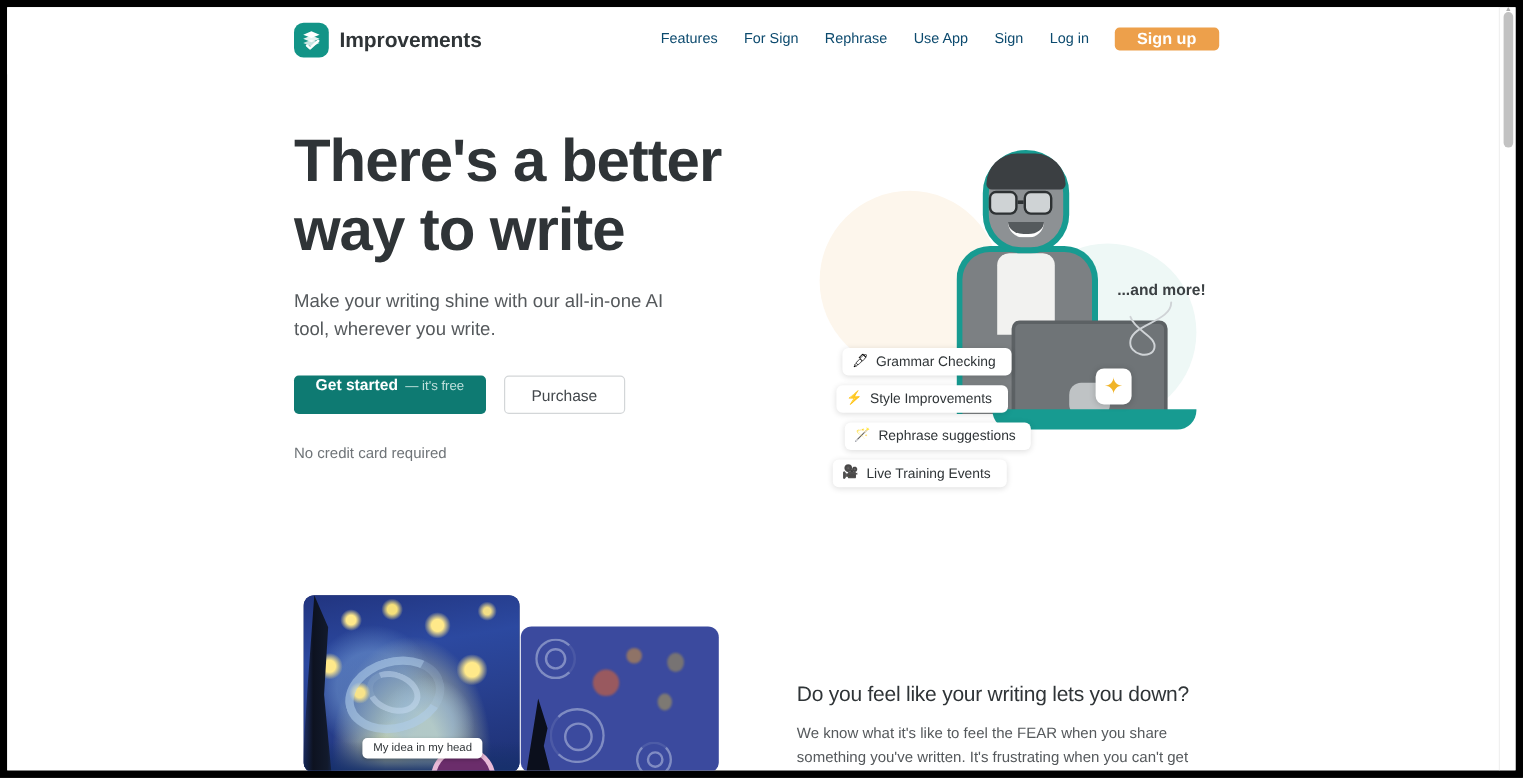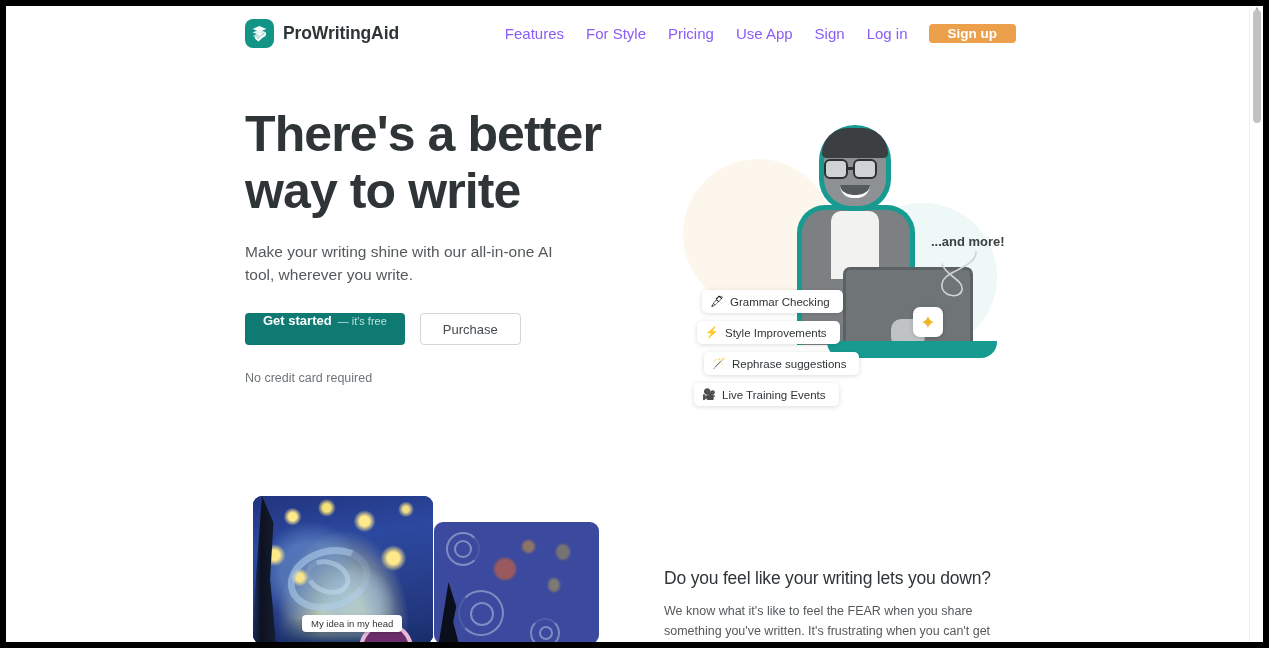--- a/index.html
+++ b/index.html
@@ -103,22 +103,22 @@
 
   #main-nav {
     position: absolute;
     right: 233px;
     top: 11px;
     display: flex;
     align-items: center;
     gap: 0px;
   }
   .nav-link {
-    font-size: 15px;
-    color: #8b5cf6;
+    font-size: 12px;
+    color: #0c4a6e;
     padding: 8px 11px;
     white-space: nowrap;
     cursor: pointer;
     text-decoration: none;
   }
 
   #signup-button {
     margin-left: 10px;
     background: #eda04b;
     color: #ffffff;
@@ -549,27 +549,27 @@
 
         <div class="brand">
           <span class="brand-mark">
             <svg width="19" height="19" viewBox="0 0 24 24" aria-hidden="true">
               <path d="M3.4 6.2 L12 2.6 L20.6 6.2 L12 9.8 Z" fill="#ffffff"></path>
               <path d="M3.4 10.6 L12 7 L20.6 10.6 L12 14.2 Z" fill="#ffffff" opacity="0.88"></path>
               <path d="M3.4 15.0 L12 11.4 L20.6 15.0 L12 18.6 Z" fill="#ffffff" opacity="0.76"></path>
               <path d="M7.4 17.6 L10.6 20.6 L19.2 12.6" fill="none" stroke="#ffffff" stroke-width="2.6" stroke-linecap="round" stroke-linejoin="round"></path>
             </svg>
           </span>
-          <span class="brand-name">ProWritingAid</span>
+          <span class="brand-name">Improvements</span>
         </div>
 
         <nav id="main-nav">
           <a class="nav-link">Features</a>
-          <a class="nav-link">For Style</a>
-          <a class="nav-link">Pricing</a>
+          <a class="nav-link">For Sign</a>
+          <a class="nav-link">Rephrase</a>
           <a class="nav-link">Use App</a>
           <a class="nav-link">Sign</a>
           <a class="nav-link">Log in</a>
           <button id="signup-button">Sign up</button>
         </nav>
 
       </header>
 
       <section id="hero">
 

